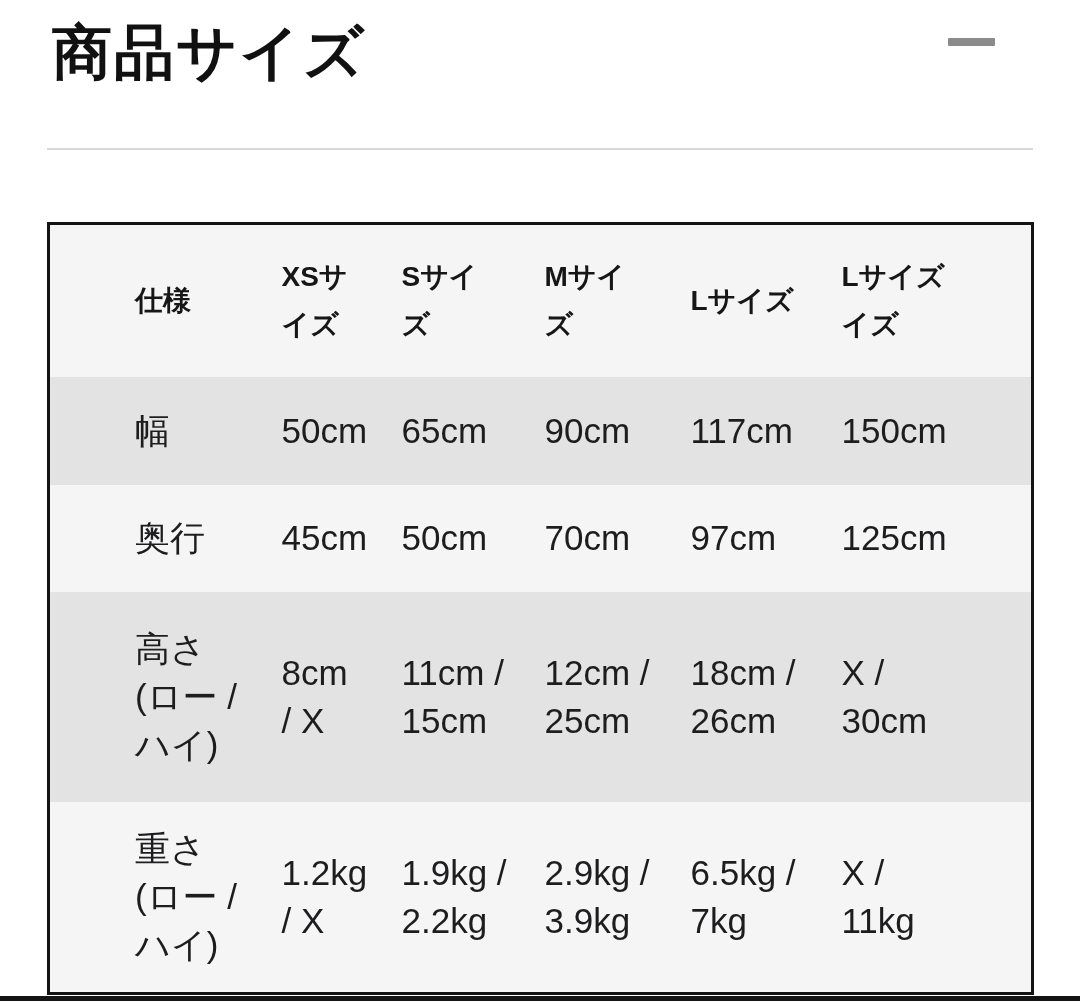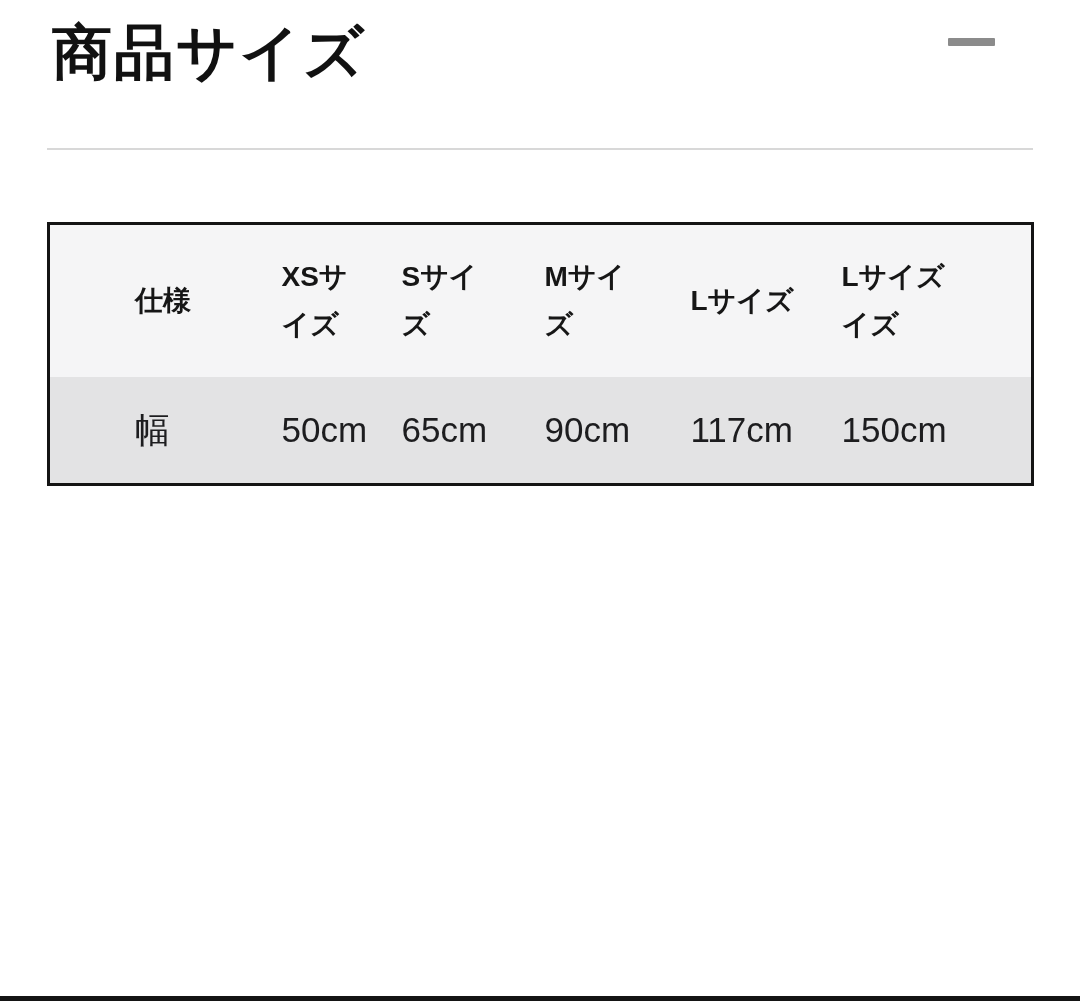--- a/index.html
+++ b/index.html
@@ -123,16 +123,54 @@
   </thead>
   <tbody>
     <tr class="row-width shaded">
       <td>幅</td>
       <td>50cm</td>
       <td>65cm</td>
       <td>90cm</td>
       <td>117cm</td>
       <td>150cm</td>
     </tr>
+    <tr class="row-depth">
+      <td>奥行</td>
+      <td>45cm</td>
+      <td>50cm</td>
+      <td>70cm</td>
+      <td>97cm</td>
+      <td>125cm</td>
+    </tr>
+    <tr class="row-height shaded">
+      <td>高さ
+(ロー /
+ハイ)</td>
+      <td>8cm
+/ X</td>
+      <td>11cm /
+15cm</td>
+      <td>12cm /
+25cm</td>
+      <td>18cm /
+26cm</td>
+      <td>X /
+30cm</td>
+    </tr>
+    <tr class="row-weight">
+      <td>重さ
+(ロー /
+ハイ)</td>
+      <td>1.2kg
+/ X</td>
+      <td>1.9kg /
+2.2kg</td>
+      <td>2.9kg /
+3.9kg</td>
+      <td>6.5kg /
+7kg</td>
+      <td>X /
+11kg</td>
+    </tr>
   </tbody>
 </table>
 
 <div class="bottom-edge"></div>
 
 </body></html>

